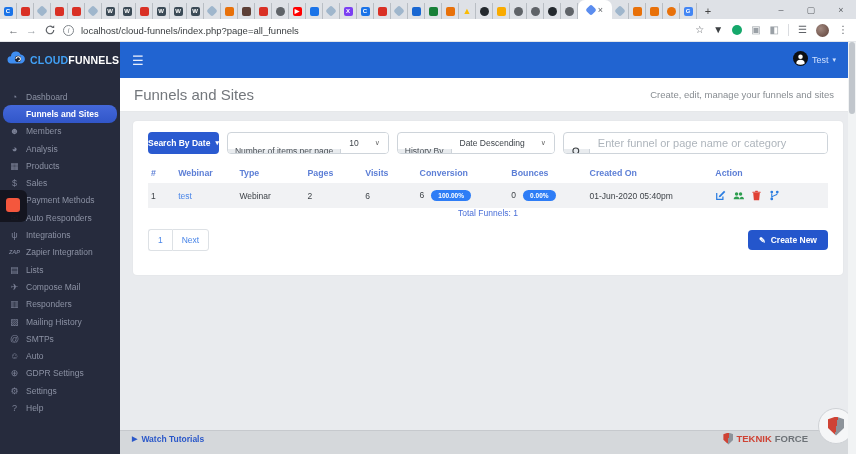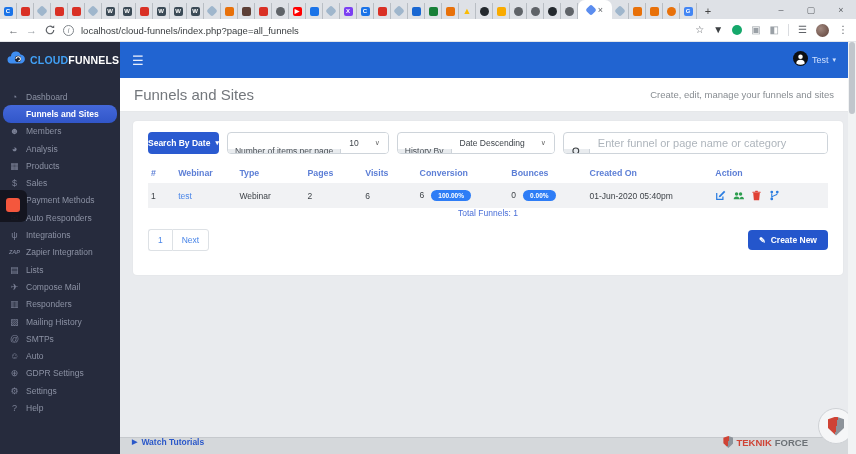--- a/index.html
+++ b/index.html
@@ -91,21 +91,21 @@
   .total { text-align:center; color:#4a6fd8; font-size:8.5px; margin-top:0; }
   .bottomrow { display:flex; justify-content:space-between; align-items:center; margin-top:11px; }
   .pagination { display:flex; }
   .pg { border:1px solid #dde1e5; background:#fff; color:#4a86e8; font-size:8.5px; padding:5px 9px; }
   .pg.first { border-radius:3px 0 0 3px; border-right:none; }
   .pg.next { border-radius:0 3px 3px 0; }
   .btn-create { background:#2456cc; color:#fff; border-radius:4px; padding:5px 11px; font-size:8.5px; font-weight:bold; display:flex; align-items:center; gap:5px; }
   .btn-create .pen { font-size:8px; }
 
   
-  .footer { position:absolute; left:120px; bottom:0; right:0; height:17px; background:#d5d8db; border-top:1px solid #c6c9cd; display:flex; align-items:center; justify-content:space-between; padding:0 48px 8px 12px; z-index:3; }
+  .footer { position:absolute; left:120px; bottom:0; right:0; height:24px; background:#d5d8db; border-top:1px solid #c6c9cd; display:flex; align-items:center; justify-content:space-between; padding:0 48px 8px 12px; z-index:3; }
   .watch { color:#2b58c9; font-weight:bold; font-size:8.5px; display:flex; align-items:center; gap:4px; }
   .watch .play { font-size:7px; }
   .brand { display:flex; align-items:center; gap:3px; font-size:9.5px; font-weight:bold; }
   .shield { width:10px; height:12px; display:inline-block; background:linear-gradient(100deg,#cf4335 52%,#8d939a 52%); clip-path:polygon(50% 0,100% 15%,100% 60%,50% 100%,0 60%,0 15%); }
   .brand-red { color:#cf4335; }
   .brand-gray { color:#6d7277; }
   .watermark { position:absolute; right:2px; bottom:10px; width:36px; height:36px; border-radius:50%; background:#f5f6f7; border:1px solid #cfd2d6; display:flex; align-items:center; justify-content:center; z-index:40; }
   .watermark .shield { width:16px; height:19px; }
 </style>
 </head>

